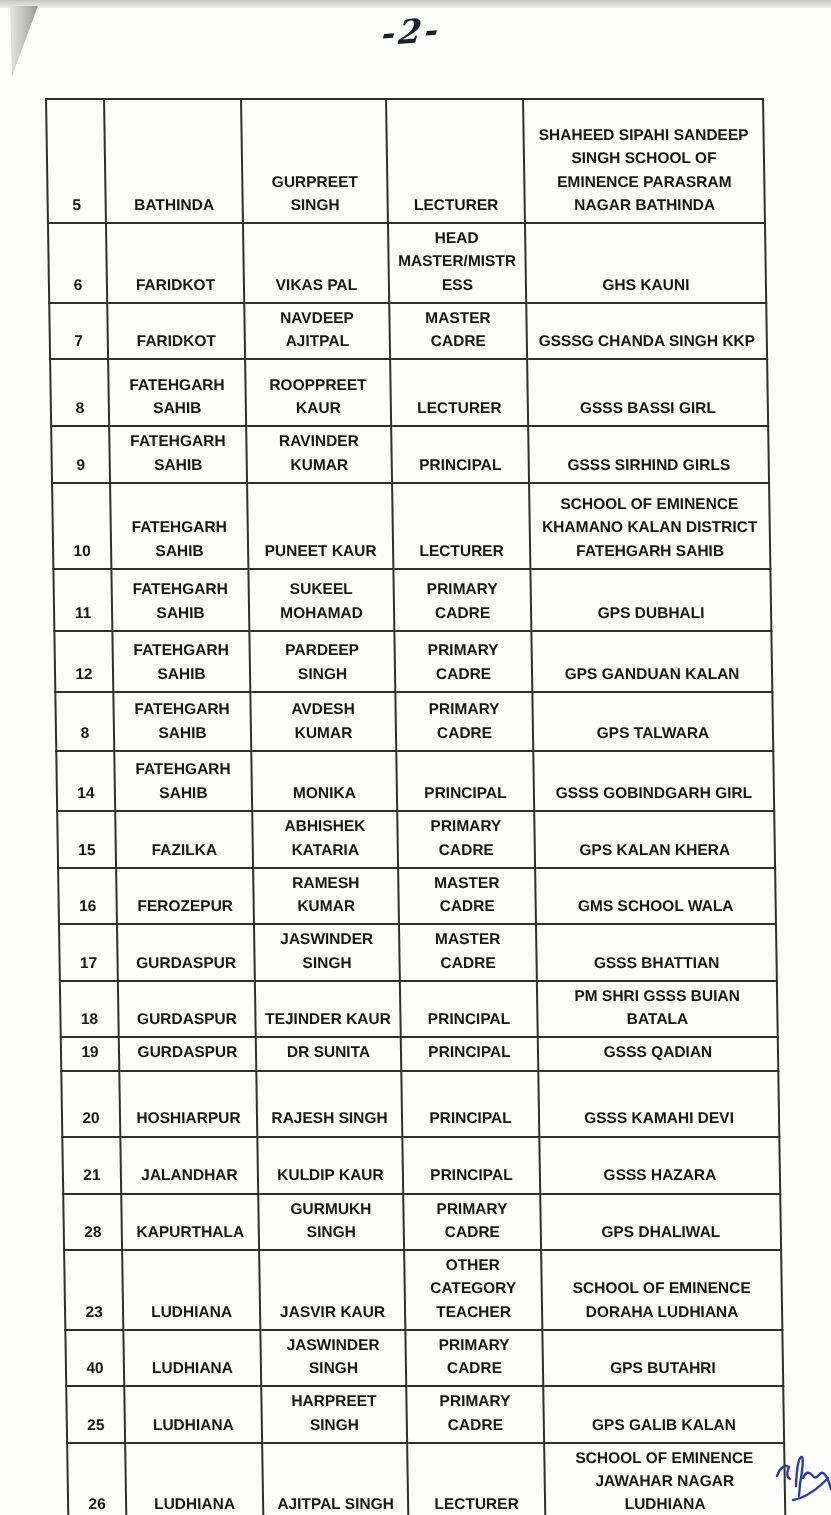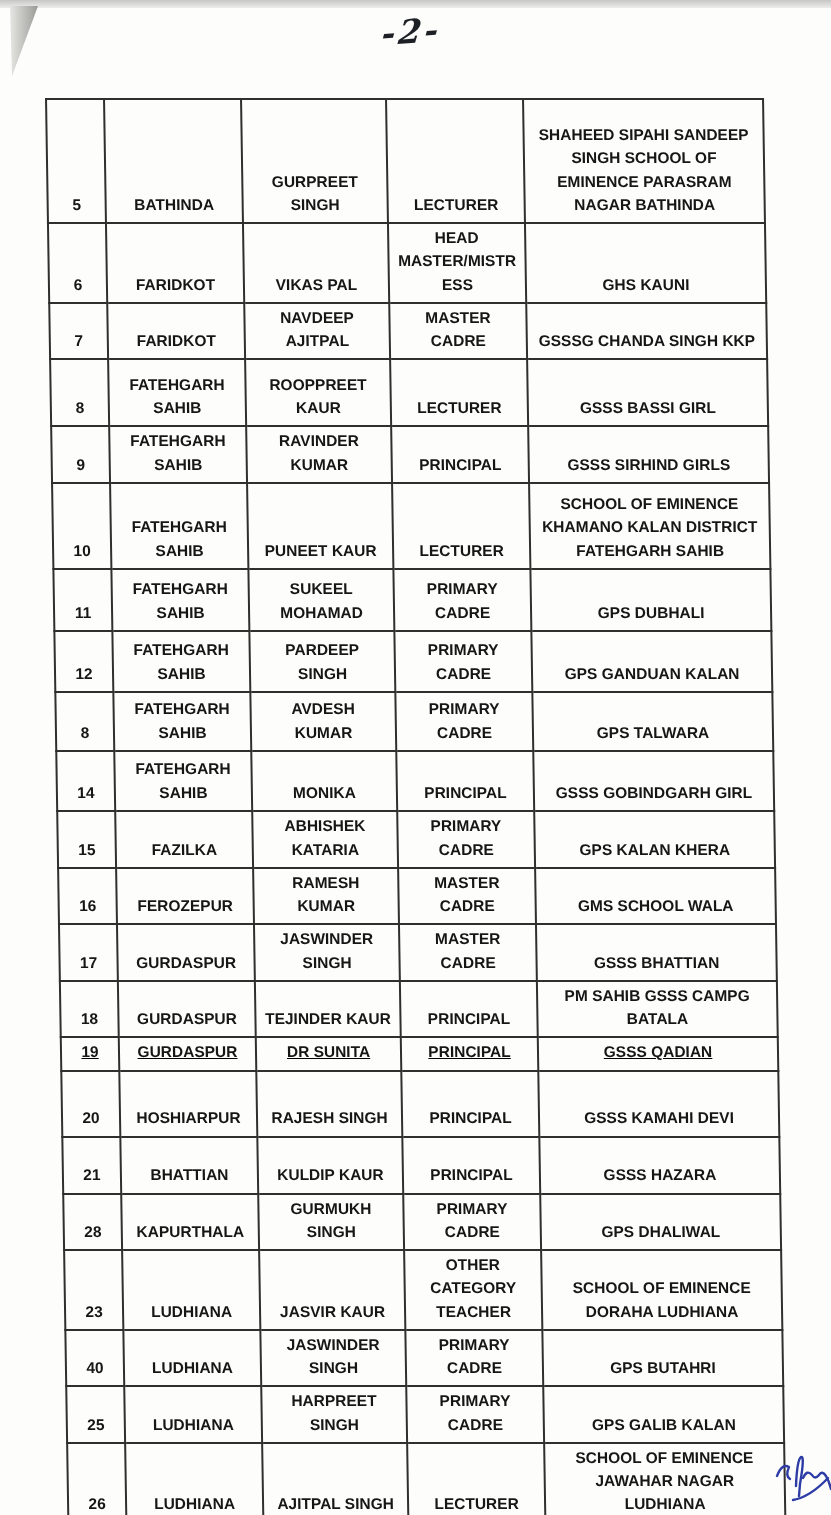--- a/index.html
+++ b/index.html
@@ -221,40 +221,40 @@
           <td>JASWINDER
 SINGH</td>
           <td>MASTER CADRE</td>
           <td>GSSS BHATTIAN</td>
         </tr>
         <tr style="height: 55px;">
           <td>18</td>
           <td>GURDASPUR</td>
           <td>TEJINDER KAUR</td>
           <td>PRINCIPAL</td>
-          <td>PM SAHIB GSSS CAMPG
+          <td>PM SHRI GSSS BUIAN
 BATALA</td>
         </tr>
-        <tr style="height: 30px; text-decoration: underline;">
+        <tr style="height: 30px;">
           <td>19</td>
           <td>GURDASPUR</td>
           <td>DR SUNITA</td>
           <td>PRINCIPAL</td>
           <td>GSSS QADIAN</td>
         </tr>
         <tr style="height: 66px;">
           <td>20</td>
           <td>HOSHIARPUR</td>
           <td>RAJESH SINGH</td>
           <td>PRINCIPAL</td>
           <td>GSSS KAMAHI DEVI</td>
         </tr>
         <tr style="height: 57px;">
           <td>21</td>
-          <td>BHATTIAN</td>
+          <td>JALANDHAR</td>
           <td>KULDIP KAUR</td>
           <td>PRINCIPAL</td>
           <td>GSSS HAZARA</td>
         </tr>
         <tr style="height: 50px;">
           <td>28</td>
           <td>KAPURTHALA</td>
           <td>GURMUKH
 SINGH</td>
           <td>PRIMARY

